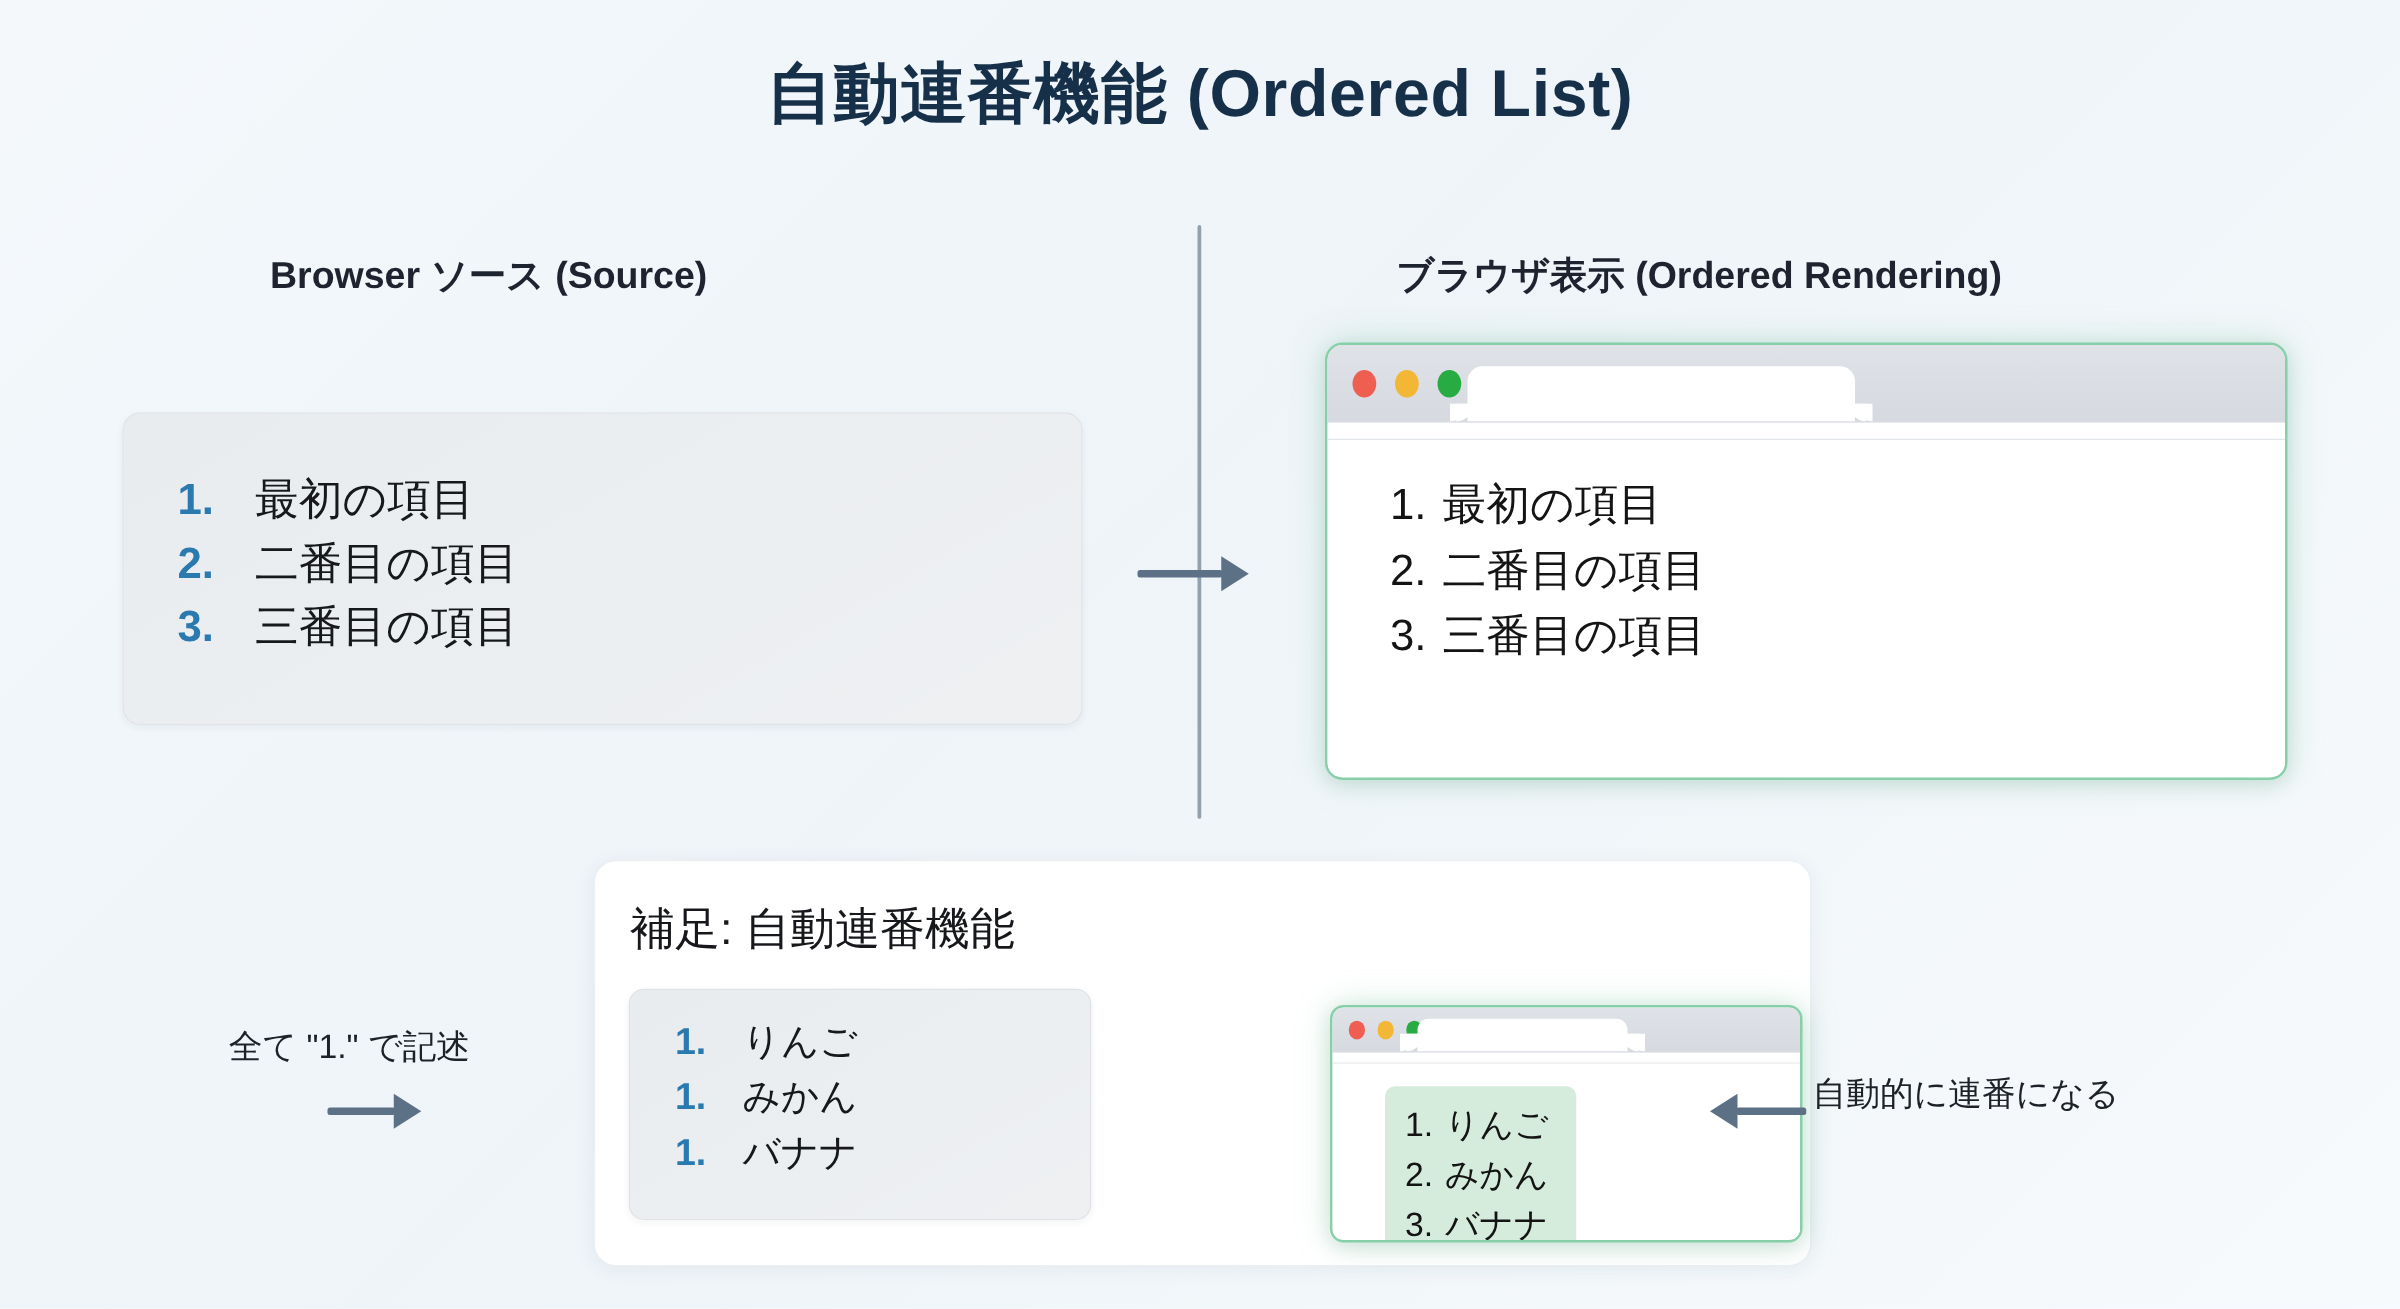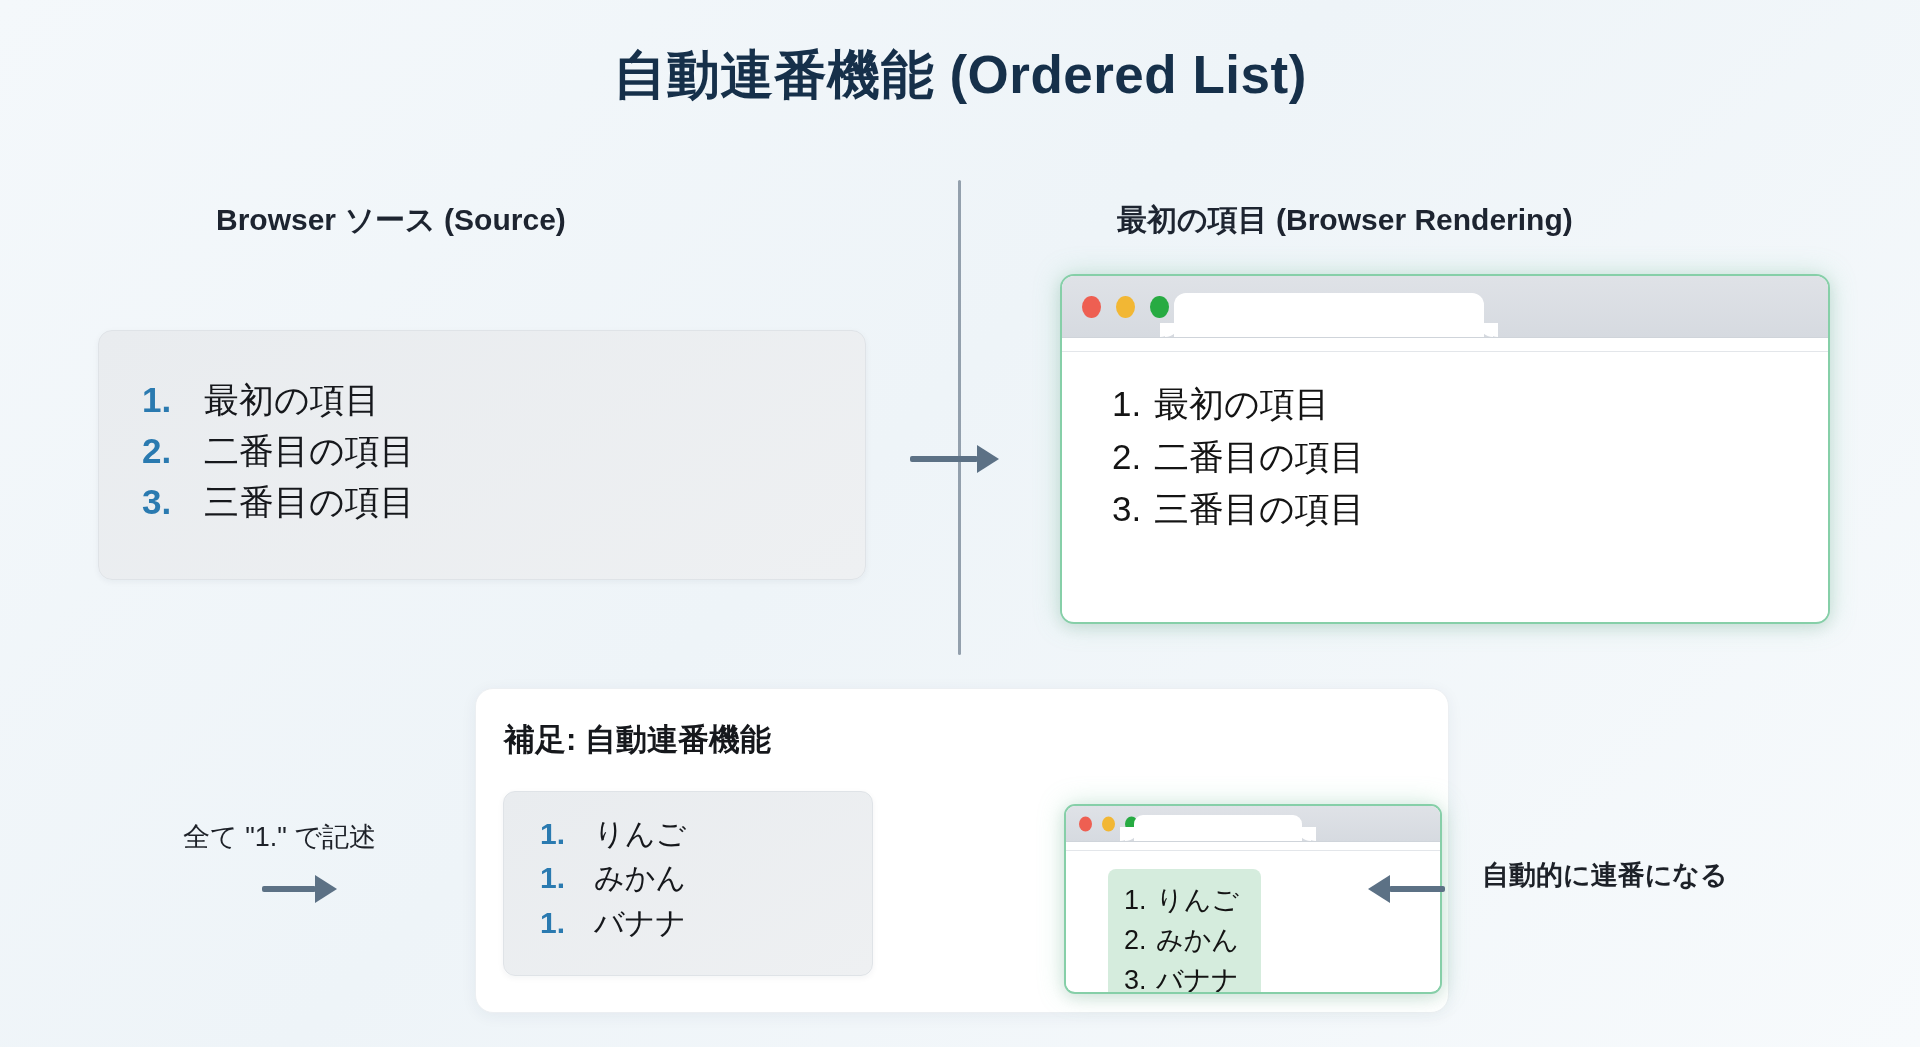--- a/index.html
+++ b/index.html
@@ -206,22 +206,22 @@
     height: 325px;
     background: #ffffff;
     border: 1px solid #eceff2;
     border-radius: 18px;
     box-shadow: 0 3px 16px rgba(30,50,80,0.06);
   }
   .note-title {
     position: absolute;
     left: 28px;
     top: 30px;
-    font-size: 31px;
-    font-weight: bold;
+    font-size: 36px;
+    font-weight: normal;
     color: #16181c;
   }
 
   .source-box.bottom {
     left: 27px;
     top: 102px;
     width: 370px;
     height: 185px;
     position: absolute;
     border-radius: 12px;
@@ -259,29 +259,29 @@
   .highlight-block .rd-num { min-width: 32px; }
 
   
   .annotation {
     position: absolute;
     font-size: 27px;
     line-height: 1.42;
     color: #1d2128;
   }
   .annotation.left  { left: 183px; top: 818px; width: 260px; }
-  .annotation.right { left: 1482px; top: 856px; width: 330px; font-weight: bold; }
+  .annotation.right { left: 1450px; top: 856px; width: 330px; }
 </style>
 </head>
 <body>
 
 <div class="page-title">自動連番機能 (Ordered List)</div>
 
 <div class="col-header left">Browser ソース (Source)</div>
-<div class="col-header right">最初の項目 (Browser Rendering)</div>
+<div class="col-header right">ブラウザ表示 (Ordered Rendering)</div>
 
 <div class="divider"></div>
 
 <div class="source-box top">
   <ul class="md-list">
     <li class="md-row">
       <span class="md-num">1.</span>
       <span class="md-txt">最初の項目</span>
     </li>
     <li class="md-row">

